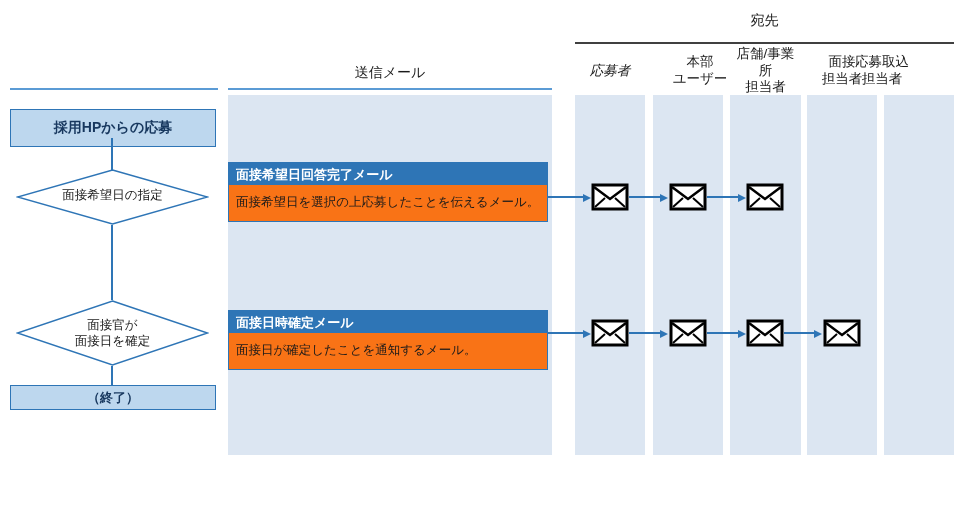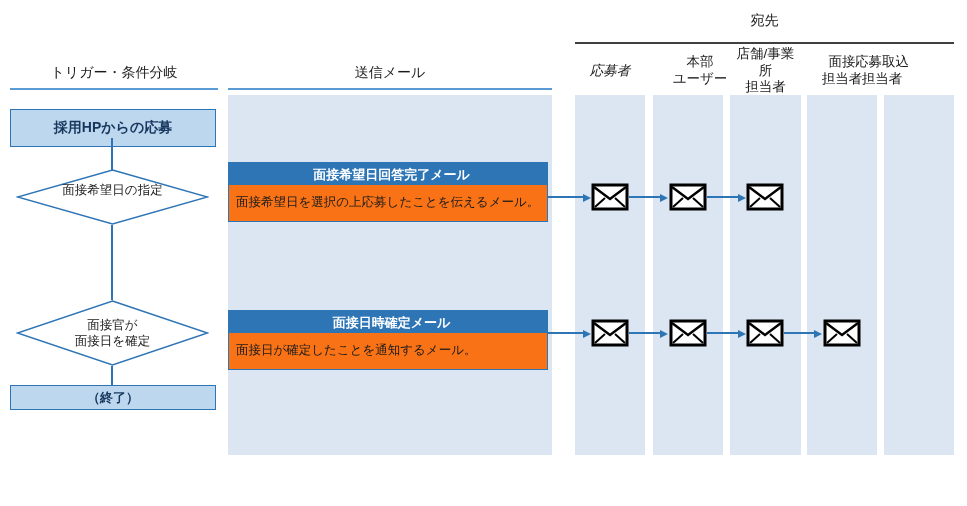--- a/index.html
+++ b/index.html
@@ -24,21 +24,21 @@
               display:flex; align-items:center; justify-content:center; font-weight:bold;
               font-size:14px; color:#17375e; }
   .connector { position:absolute; left:111px; width:2px; background:#2e75b6; }
 
   .diamond-svg { position:absolute; }
   .diamond-text { position:absolute; display:flex; align-items:center; justify-content:center;
                   text-align:center; font-size:12.5px; line-height:1.3; white-space:pre-line; color:#1a1a1a; }
 
   .mail-card { position:absolute; left:228px; width:320px; }
   .mail-card-header { height:23px; background:#2e75b6; color:#ffffff; font-weight:bold;
-                      font-size:13px; line-height:23px; padding-left:7px; border:1px solid #2e75b6;text-align:center; }
+                      font-size:13px; line-height:23px; padding-left:7px; border:1px solid #2e75b6; }
   .mail-card-body { height:37px; background:#f97316; border:1px solid #2e75b6; border-top:none;
                     font-size:12.5px; padding:9px 6px 0 7px; color:#1a1a1a; }
 
   .arrow { position:absolute; height:0; border-top:2px solid #2e75b6; }
   .arrow::after { content:""; position:absolute; right:-8px; top:-4px; width:0; height:0;
                   border-left:8px solid #2e75b6; border-top:4px solid transparent; border-bottom:4px solid transparent; }
 
   .envelope { position:absolute; width:38px; height:28px; }
 </style>
 </head>
@@ -49,42 +49,41 @@
   <div class="band" style="left:228px; width:324px;"></div>
   <div class="band" style="left:575px; width:70px;"></div>
   <div class="band" style="left:653px; width:70px;"></div>
   <div class="band" style="left:730px; width:71px;"></div>
   <div class="band" style="left:807px; width:70px;"></div>
   <div class="band" style="left:884px; width:70px;"></div>
 
   <div class="group-header">宛先</div>
   <div class="group-underline"></div>
 
-  <div class="col-header" style="left:10px; width:208px;">トリガー・条件分岐</div>
   <div class="col-underline" style="left:10px; width:208px;"></div>
   <div class="col-header" style="left:228px; width:324px;">送信メール</div>
   <div class="col-underline" style="left:228px; width:324px;"></div>
 
   <div class="recipient-label" style="left:575px; width:70px;font-style:italic;">応募者</div>
   <div class="recipient-label" style="left:653px; width:70px;margin-left:12px;">本部
 ユーザー</div>
   <div class="recipient-label" style="left:730px; width:71px;">店舗/事業所
 担当者</div>
   <div class="recipient-label" style="left:807px; width:70px;">面接
 担当者</div>
   <div class="recipient-label" style="left:847px; width:70px;">応募取込
 担当者</div>
 
   <div class="flow-box" style="top:109px; height:38px;">採用HPからの応募</div>
   <div class="connector" style="top:138px; height:32px;"></div>
 
   <svg class="diamond-svg" style="left:16px; top:169px;" width="193" height="56">
     <polygon points="96.5,1 191.5,28 96.5,55 1.5,28" fill="#ffffff" stroke="#2e75b6" stroke-width="1.5"></polygon>
   </svg>
-  <div class="diamond-text" style="left:16px; top:162px; width:193px; height:56px;">面接希望日の指定</div>
+  <div class="diamond-text" style="left:16px; top:168px; width:193px; height:56px;font-family:Liberation Mono, monospace;">面接希望日の指定</div>
   <div class="connector" style="top:225px; height:75px;"></div>
 
   <svg class="diamond-svg" style="left:16px; top:300px;" width="193" height="66">
     <polygon points="96.5,1 191.5,33 96.5,65 1.5,33" fill="#ffffff" stroke="#2e75b6" stroke-width="1.5"></polygon>
   </svg>
   <div class="diamond-text" style="left:16px; top:300px; width:193px; height:66px;">面接官が
 面接日を確定</div>
   <div class="connector" style="top:366px; height:19px;"></div>
 
   <div class="flow-box" style="top:385px; height:25px; font-size:13px;">（終了）</div>

